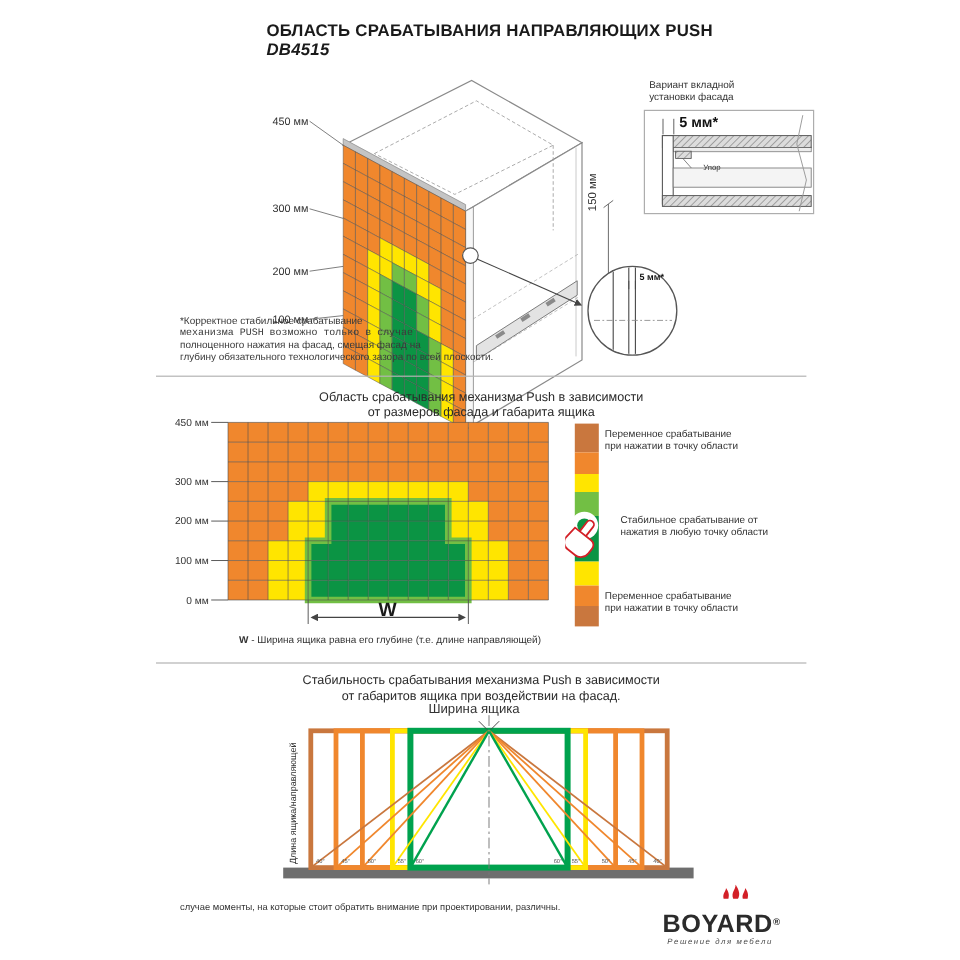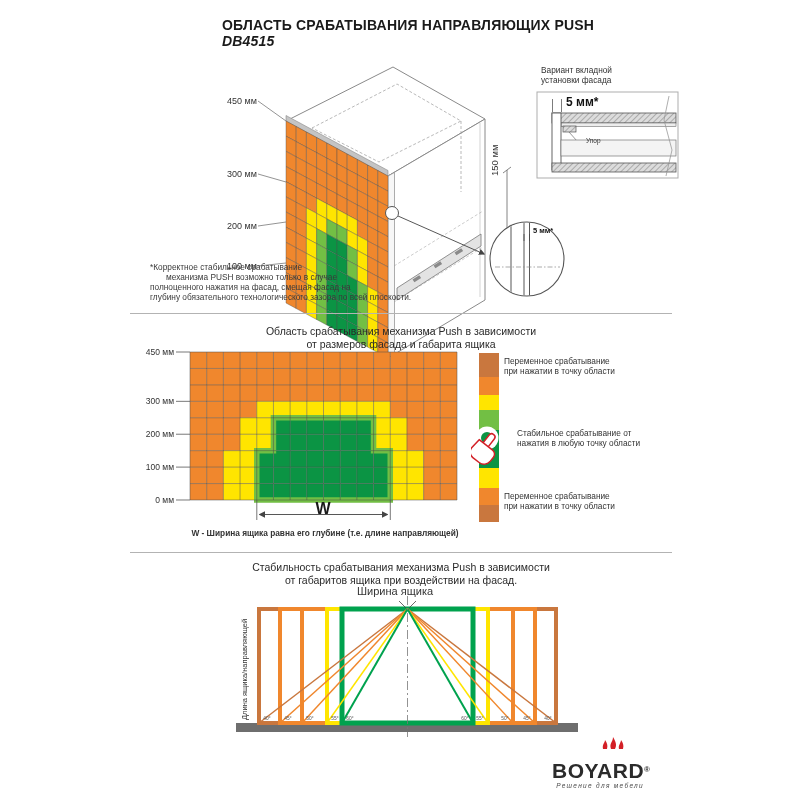--- a/index.html
+++ b/index.html
@@ -12,21 +12,21 @@
   .dim-label{font-size:9px;color:#333;width:50px;text-align:right;}
   .note-line{font-size:8.3px;color:#3a3a3a;line-height:9.8px;}
   .inset-title{font-size:8.3px;color:#333;}
   .inset-dim{font-size:12px;font-weight:bold;color:#111;}
   .upor{font-size:6.5px;color:#333;}
   .detail-dim{font-size:7.5px;font-weight:bold;color:#111;}
   .vtext{writing-mode:vertical-rl;transform:rotate(180deg);font-size:9.5px;color:#333;}
   .section-title{left:130px;width:542px;text-align:center;font-size:10.5px;color:#2a2a2a;}
   .ytick{font-size:8.5px;color:#333;width:50px;text-align:right;}
   .wlabel{font-size:16px;font-weight:bold;color:#1a1a1a;width:40px;text-align:center;}
-  .wcaption{left:175px;width:300px;text-align:center;font-size:8.3px;color:#333;font-weight:bold;}
+  .wcaption{left:175px;width:300px;text-align:center;font-size:8.3px;color:#333;}
   .legend-text{font-size:8.3px;color:#333;line-height:10px;}
   .fan-top-label{left:357px;width:101px;text-align:left;font-size:11px;color:#333;}
   .fan-side-label{writing-mode:vertical-rl;transform:rotate(180deg);font-size:7.5px;color:#333;height:115px;text-align:center;}
   .divider{position:absolute;height:1px;background:#b3b3b3;left:130px;width:542px;}
   .footer-line{font-size:7.8px;color:#333;line-height:10px;}
   #legend-bar{position:absolute;left:479px;top:353px;width:20px;}
   #legend-bar div{width:20px;}
   .logo-word{font-size:21px;font-weight:bold;color:#2b2b2b;letter-spacing:.5px;line-height:21px;}
   .logo-reg{font-size:8px;vertical-align:super;font-weight:bold;color:#2b2b2b;}
   .logo-tagline{font-size:6.5px;font-style:italic;letter-spacing:1.3px;color:#4a4a4a;text-align:right;width:92px;}
@@ -459,21 +459,21 @@
   <div class="t main-title" style="left:222px;top:17px;">ОБЛАСТЬ СРАБАТЫВАНИЯ НАПРАВЛЯЮЩИХ PUSH</div>
   <div class="t main-title" style="left:222px;top:33px;font-style:italic;">DB4515</div>
 
   <div class="t dim-label" style="left:207px;top:96px;">450 мм</div>
   <div class="t dim-label" style="left:207px;top:169px;">300 мм</div>
   <div class="t dim-label" style="left:207px;top:221px;">200 мм</div>
   <div class="t dim-label" style="left:207px;top:261px;">100 мм</div>
   <div class="abs vtext" style="left:489px;top:128px;height:48px;">150 мм</div>
 
   <div class="t note-line" style="left:150px;top:263px;">*Корректное стабильное срабатывание</div>
-  <div class="t note-line" style="left:166px;top:273px;">механизма PUSH возможно только в случае</div>
+  <div class="t note-line" style="left:150px;top:273px;font-family:Liberation Mono, monospace;">механизма PUSH возможно только в случае</div>
   <div class="t note-line" style="left:150px;top:283px;">полноценного нажатия на фасад, смещая фасад на</div>
   <div class="t note-line" style="left:150px;top:293px;">глубину обязательного технологического зазора по всей плоскости.</div>
 
   <div class="t inset-title" style="left:541px;top:65px;">Вариант вкладной</div>
   <div class="t inset-title" style="left:541px;top:75px;">установки фасада</div>
   <div class="t inset-dim" style="left:566px;top:95px;">5 мм*</div>
   <div class="t upor" style="left:586px;top:137px;">Упор</div>
   <div class="t detail-dim" style="left:533px;top:226px;">5 мм*</div>
 
   <div class="divider" style="top:313px;"></div>
@@ -512,20 +512,21 @@
   <div class="t legend-text" style="left:517px;top:428px;">Стабильное срабатывание от</div>
   <div class="t legend-text" style="left:517px;top:438px;">нажатия в любую точку области</div>
   <div class="t legend-text" style="left:504px;top:491px;">Переменное срабатывание</div>
   <div class="t legend-text" style="left:504px;top:501px;">при нажатии в точку области</div>
 
   <div class="t section-title" style="top:561px;">Стабильность срабатывания механизма Push в зависимости</div>
   <div class="t section-title" style="top:574px;">от габаритов ящика при воздействии на фасад.</div>
   <div class="t fan-top-label" style="top:585px;">Ширина ящика</div>
   <div class="abs fan-side-label" style="left:240px;top:612px;">Длина ящика/направляющей</div>
 
+  <div class="t footer-line" style="left:150px;top:751px;">случае моменты, на которые стоит обратить внимание при проектировании, различны.</div>
   <div class="abs" style="left:552px;top:736px;width:92px;">
     <svg width="34" height="13" style="position:absolute;left:48px;top:1px;">
       <path d="M3,12 C2,7 5,6 5,3 C7,6 8,8 7,12 Z" fill="#D32027"></path>
       <path d="M11,12 C9,6 13,5 13,0 C16,5 17,8 15,12 Z" fill="#D32027"></path>
       <path d="M19,12 C18,8 21,6 21,3 C23,6 24,8 23,12 Z" fill="#D32027"></path>
     </svg>
     <div style="margin-top:24px;"><span class="logo-word">BOYARD</span><span class="logo-reg">®</span></div>
     <div class="logo-tagline">Решение для мебели</div>
   </div>
 

